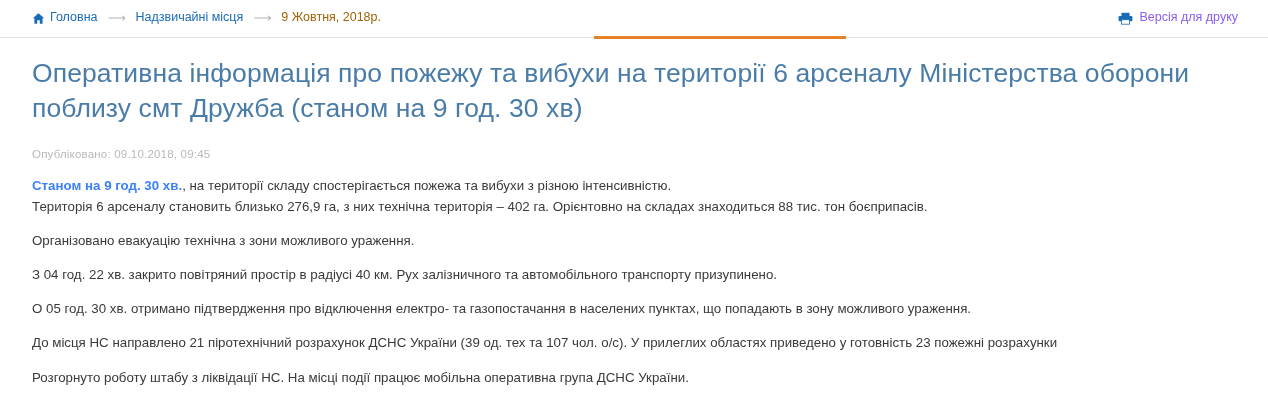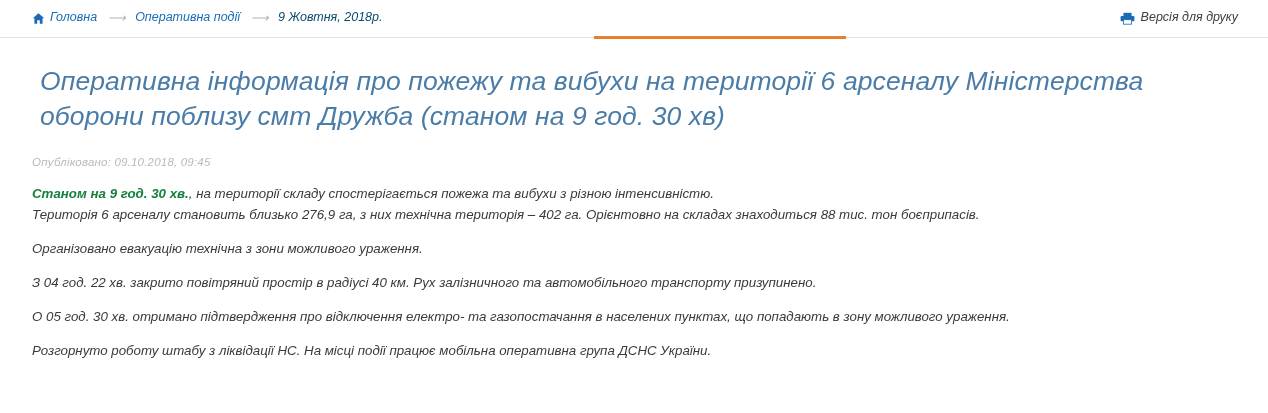--- a/index.html
+++ b/index.html
@@ -12,21 +12,20 @@
     background: #ffffff;
     font-family: "Liberation Sans", sans-serif;
     color: #333333;
     overflow: hidden;
   }
   .page {
     position: relative;
     width: 1268px;
     height: 413px;
     box-sizing: border-box;
-    font-style: italic;
   }
 
   
   .topbar {
     position: relative;
     height: 34px;
     padding: 0 30px 0 32px;
     display: flex;
     align-items: center;
     justify-content: space-between;
@@ -44,36 +43,36 @@
     margin-right: 5px;
     position: relative;
     top: 1px;
   }
   .crumb-link {
     color: #1a6bb5;
     text-decoration: none;
     font-size: 12.5px;
   }
   .crumb-current {
-    color: #0c4a6e;
+    color: #a16207;
     font-size: 12.5px;
   }
   .crumb-sep {
     display: inline-block;
     width: 26px;
     margin: 0 6px;
     color: #b5b5b5;
     font-size: 12.5px;
     text-align: center;
     letter-spacing: -1px;
   }
   .print-link {
     display: flex;
     align-items: center;
-    color: #404040;
+    color: #8b5cf6;
     text-decoration: none;
     font-size: 12.5px;
     white-space: nowrap;
   }
   .print-icon {
     display: inline-block;
     width: 15px;
     height: 13px;
     margin-right: 6px;
     position: relative;
@@ -101,21 +100,21 @@
     width: 252px;
     height: 3px;
     background: #e8822a;
   }
 
   
   .content {
     padding: 17px 36px 0 32px;
   }
   .article-title {
-    margin: 8px;
+    margin: 0;
     font-size: 26.5px;
     line-height: 1.33;
     font-weight: 400;
     color: #4a7ca8;
     letter-spacing: 0.1px;
   }
   .published {
     margin-top: 22px;
     font-size: 11.5px;
     color: #b9b9b9;
@@ -124,38 +123,38 @@
   .body-text {
     margin-top: 16px;
     font-size: 13.3px;
     line-height: 1.52;
     color: #3a3a3a;
   }
   .para {
     margin: 0 0 14px 0;
   }
   .para .line { display: block; }
-  b, .bold { font-weight: 700; color: #15803d; }
+  b, .bold { font-weight: 700; color: #3b82f6; }
 </style>
 </head>
 <body>
 
 <div class="page">
 
   <div class="topbar">
 
     <div class="breadcrumb">
       <span class="home-icon">
         <svg viewBox="0 0 16 16" width="13" height="13" aria-hidden="true">
           <path d="M8 1.5 L15 7.6 L13 7.6 L13 14.5 L9.6 14.5 L9.6 10.2 L6.4 10.2 L6.4 14.5 L3 14.5 L3 7.6 L1 7.6 Z" fill="#1a6bb5"></path>
         </svg>
       </span>
       <a class="crumb-link" href="#">Головна</a>
       <span class="crumb-sep">⟶</span>
-      <a class="crumb-link" href="#">Оперативна події</a>
+      <a class="crumb-link" href="#">Надзвичайні місця</a>
       <span class="crumb-sep">⟶</span>
       <span class="crumb-current">9 Жовтня, 2018р.</span>
     </div>
 
     <a class="print-link" href="#">
       <span class="print-icon">
         <svg viewBox="0 0 18 16" width="15" height="13" aria-hidden="true">
           <rect x="4" y="1" width="10" height="4" fill="#1a6bb5"></rect>
           <rect x="0.5" y="5" width="17" height="6.5" rx="1.4" fill="#1a6bb5"></rect>
           <rect x="4" y="9.5" width="10" height="5.5" fill="#ffffff" stroke="#1a6bb5" stroke-width="1"></rect>
@@ -182,20 +181,21 @@
         <p class="para">
           <span class="line">Організовано евакуацію технічна з зони можливого ураження.</span>
         </p>
         <p class="para">
           <span class="line">З 04 год. 22 хв. закрито повітряний простір в радіусі 40 км. Рух залізничного та автомобільного транспорту призупинено.</span>
         </p>
         <p class="para">
           <span class="line">О 05 год. 30 хв. отримано підтвердження про відключення електро- та газопостачання в населених пунктах, що попадають в зону можливого ураження.</span>
         </p>
         <p class="para">
+          <span class="line">До місця НС направлено 21 піротехнічний розрахунок ДСНС України (39 од. тех та 107 чол. о/с). У прилеглих областях приведено у готовність 23 пожежні розрахунки</span>
         </p>
         <p class="para">
           <span class="line">Розгорнуто роботу штабу з ліквідації НС. На місці події працює мобільна оперативна група ДСНС України.</span>
         </p>
       </div>
   </div>
 
 </div>
 
 </body></html>

